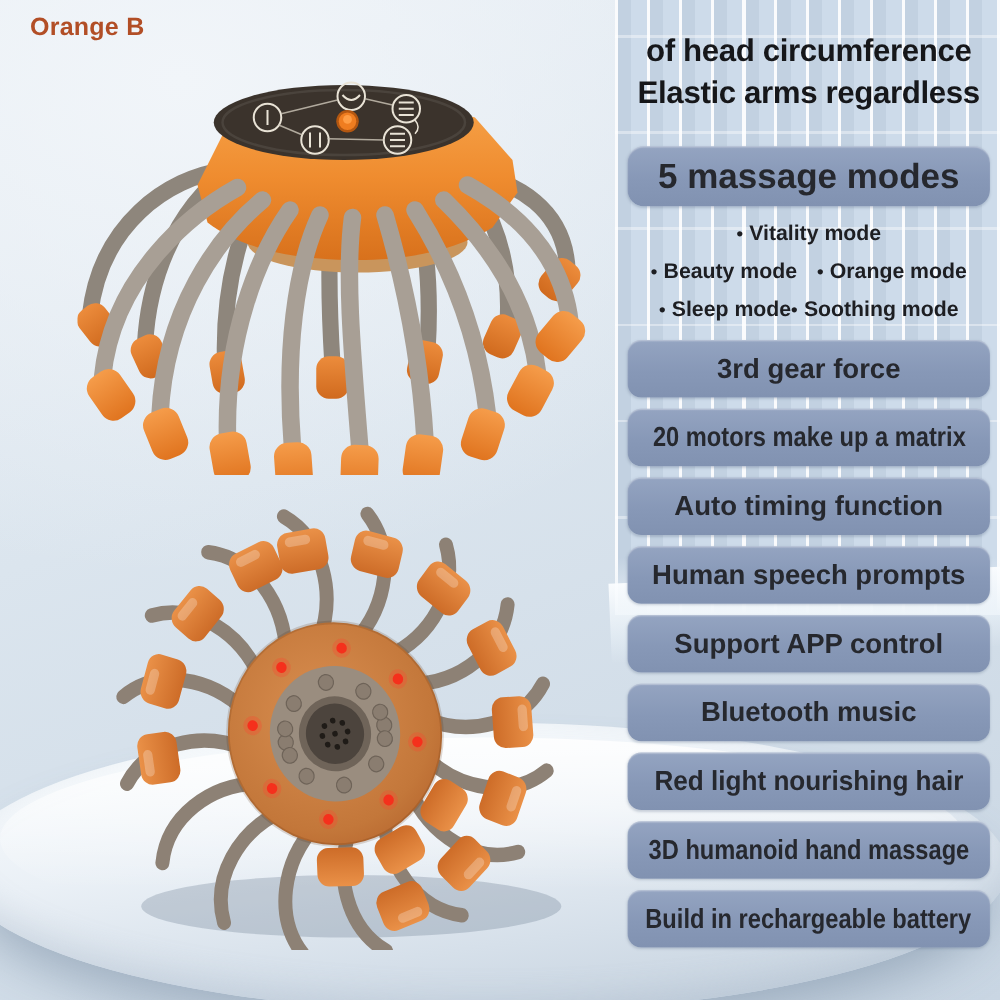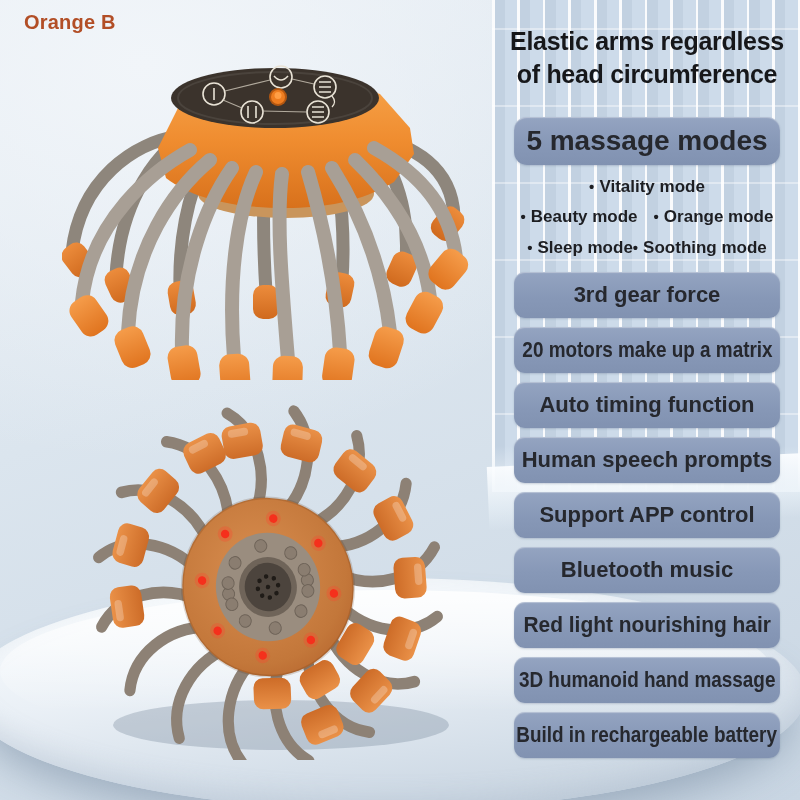--- a/index.html
+++ b/index.html
@@ -40,21 +40,21 @@
   .p-top{position:absolute;left:62px;top:30px;width:410px;height:350px;}
   .p-bot{position:absolute;left:46px;top:378px;width:440px;height:382px;}
   
   .variant{position:absolute;left:24px;top:11px;font-size:20px;font-weight:700;color:#b24e26;letter-spacing:.2px;}
   
   .right-col{position:absolute;left:494px;top:0;width:306px;height:800px;
     display:flex;flex-direction:column;align-items:center;}
   .headline{margin-top:25px;text-align:center;font-size:25px;line-height:33px;
     font-weight:600;color:#16171a;letter-spacing:-.3px;}
   .badge{
-    width:266px;height:46px;border-radius:11px;display:flex;align-items:center;justify-content:center;
+    width:290px;height:46px;border-radius:11px;display:flex;align-items:center;justify-content:center;
     background:linear-gradient(180deg,#94a4c1 0%,#8798b7 55%,#8192b1 100%);
     color:#26282e;font-size:22px;font-weight:600;white-space:nowrap;
     box-shadow:inset 0 1px 1px rgba(255,255,255,.35), 0 1px 2px rgba(70,90,120,.25);
   }
   .badge.primary{margin-top:26px;height:48px;border-radius:13px;font-size:28px;font-weight:600;}
   .badge .lbl{white-space:nowrap;}
   .badge .sq{transform:scaleX(.86);}
   .badge .sq2{transform:scaleX(.95);}
   .modes{margin-top:11px;display:flex;flex-direction:column;align-items:center;width:100%;}
   .mode-row{display:flex;justify-content:center;align-items:center;height:22px;width:100%;
@@ -335,22 +335,22 @@
             <rect x="-20" y="-126" width="40" height="32" rx="10"></rect>
           </g>
       </g>
     </g>
   </svg>
 
   <div class="variant">Orange B</div>
 
   <div class="right-col">
     <div class="headline">
+      <div>of head circumference</div>
       <div>Elastic arms regardless</div>
-      <div>of head circumference</div>
     </div>
 
     <div class="badge primary">
       <span class="lbl">5 massage modes</span>
     </div>
 
     <div class="modes">
       <div class="mode-row r1">
         <span><span class="bullet">•</span><span>Vitality mode</span></span>
       </div>

